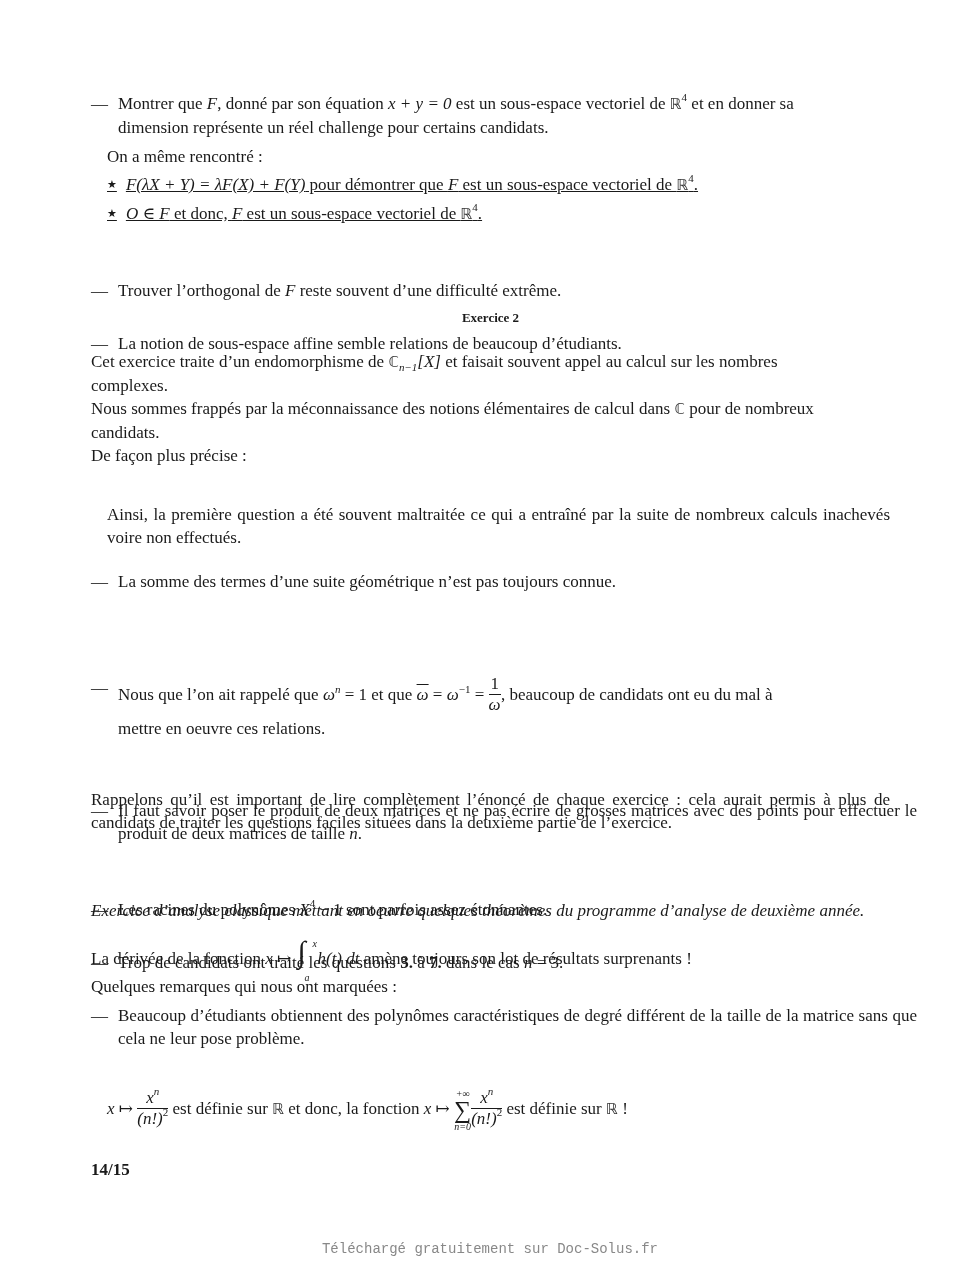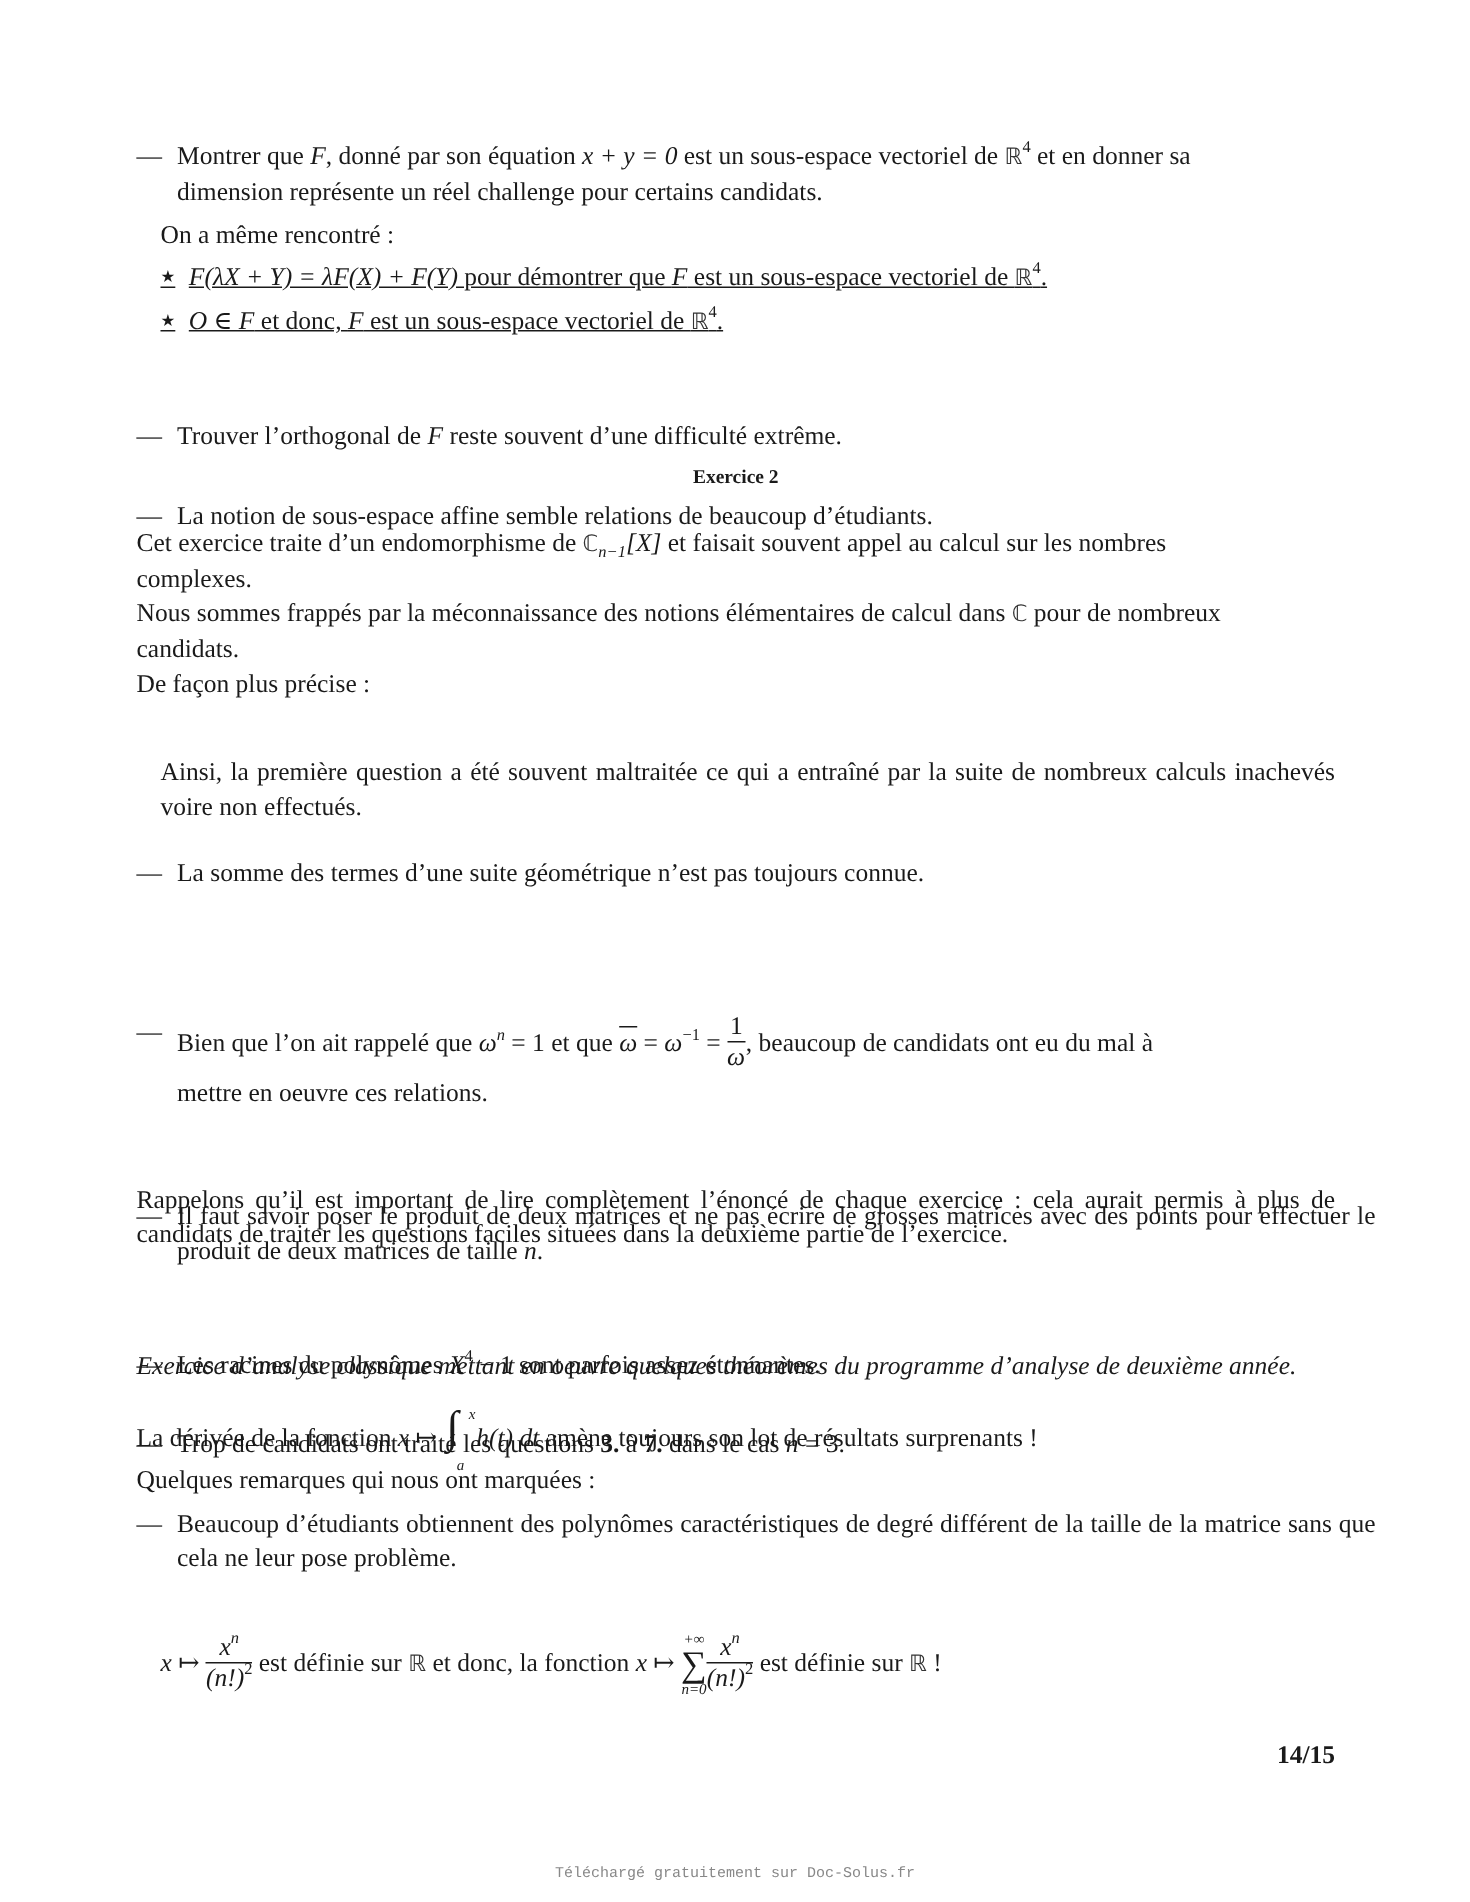--- a/index.html
+++ b/index.html
@@ -26,24 +26,24 @@
   .frac > span { display: block; line-height: 20px; }
   .frac > .num { border-bottom: 1px solid #1a1a1a; padding: 0 2px; }
   .bigop { display: inline-block; vertical-align: middle; text-align: center; position: relative; }
   .bigop .lim { display: block; font-size: 10px; line-height: 11px; font-style: italic; }
   .bigop .op { display: block; font-size: 24px; line-height: 22px; }
   .integral { display: inline-block; position: relative; width: 22px; height: 20px; vertical-align: middle; }
   .integral .op { position: absolute; left: 2px; top: -10px; font-size: 30px; font-style: italic; }
   .integral .up { position: absolute; left: 17px; top: -18px; font-size: 10px; font-style: italic; }
   .integral .lo { position: absolute; left: 9px; top: 16px; font-size: 10px; font-style: italic; }
   .overline { text-decoration: overline; }
-  .pagenum { text-align: right; font-weight: bold; }
+  .pagenum { text-align: left; font-weight: bold; }
   .footer {
     position: absolute; left: 0; width: 980px; top: 1238px; text-align: center;
-    font-family: "Liberation Mono", "DejaVu Sans Mono", monospace; font-size: 10px; color: #888888;
+    font-family: "Liberation Mono", "DejaVu Sans Mono", monospace; font-size: 14px; color: #888888;
   }
 </style>
 </head>
 <body>
 
 <div class="page">
 
   <div class="abs item-dash item" style="top:92px;">
     <span class="d">—</span>
     <span>Montrer que </span><i>F</i><span>, donné par son équation </span><i>x + y = 0</i><span> est un sous-espace vectoriel de </span><span class="bb">ℝ</span><sup>4</sup><span> et en donner sa</span><br>
@@ -78,21 +78,21 @@
   </div>
 
   <div class="abs item-dash item" style="top:477px;">
     <span class="d">—</span>
     <span>La somme des termes d’une suite géométrique n’est pas toujours connue.</span>
   </div>
   <div class="abs cont para" style="top:503px;width:783px;">Ainsi, la première question a été souvent maltraitée ce qui a entraîné par la suite de nombreux calculs inachevés voire non effectués.</div>
 
   <div class="abs item-dash item" style="top:560px;">
     <span class="d">—</span>
-    <span>Bien que l’on ait rappelé que </span><i>ω</i><sup><i>n</i></sup><span> = 1</span><span> et que </span><i class="overline">ω</i><span> = </span><i>ω</i><sup>−1</sup><span> = </span><span class="frac"><span class="num">1</span><span><i>ω</i></span></span><span>, beaucoup de candidats ont eu du mal à</span><br>
+    <span>Nous que l’on ait rappelé que </span><i>ω</i><sup><i>n</i></sup><span> = 1</span><span> et que </span><i class="overline">ω</i><span> = </span><i>ω</i><sup>−1</sup><span> = </span><span class="frac"><span class="num">1</span><span><i>ω</i></span></span><span>, beaucoup de candidats ont eu du mal à</span><br>
     <span>mettre en oeuvre ces relations.</span>
   </div>
 
   <div class="abs item-dash item" style="top:619px;">
     <span class="d">—</span>
     <span>Il faut savoir poser le produit de deux matrices et ne pas écrire de grosses matrices avec des points pour effectuer le produit de deux matrices de taille </span><i>n</i><span>.</span>
   </div>
 
   <div class="abs item-dash item" style="top:672px;">
     <span class="d">—</span>

